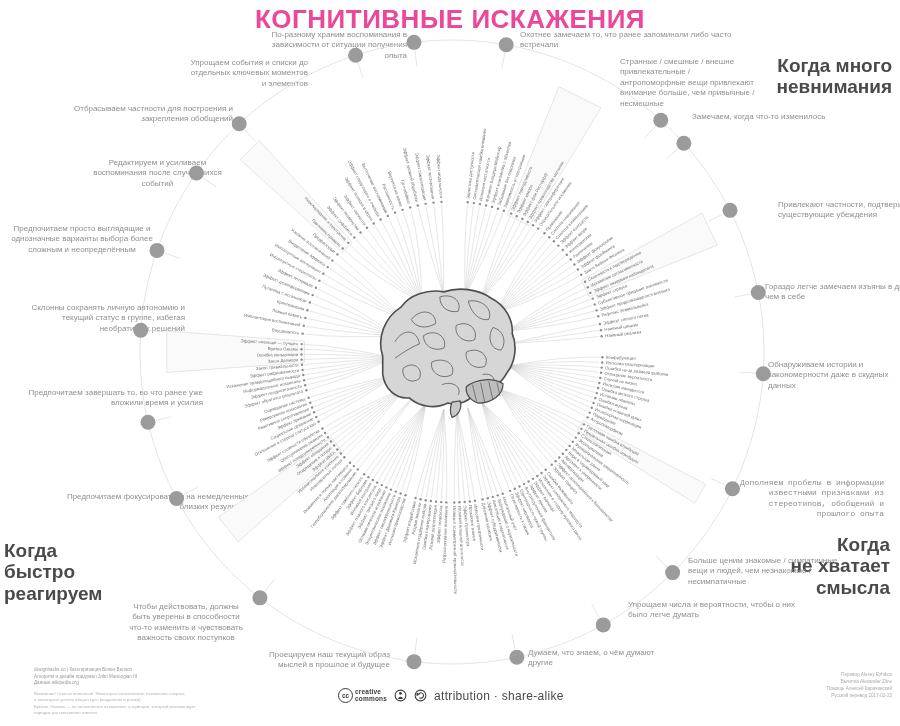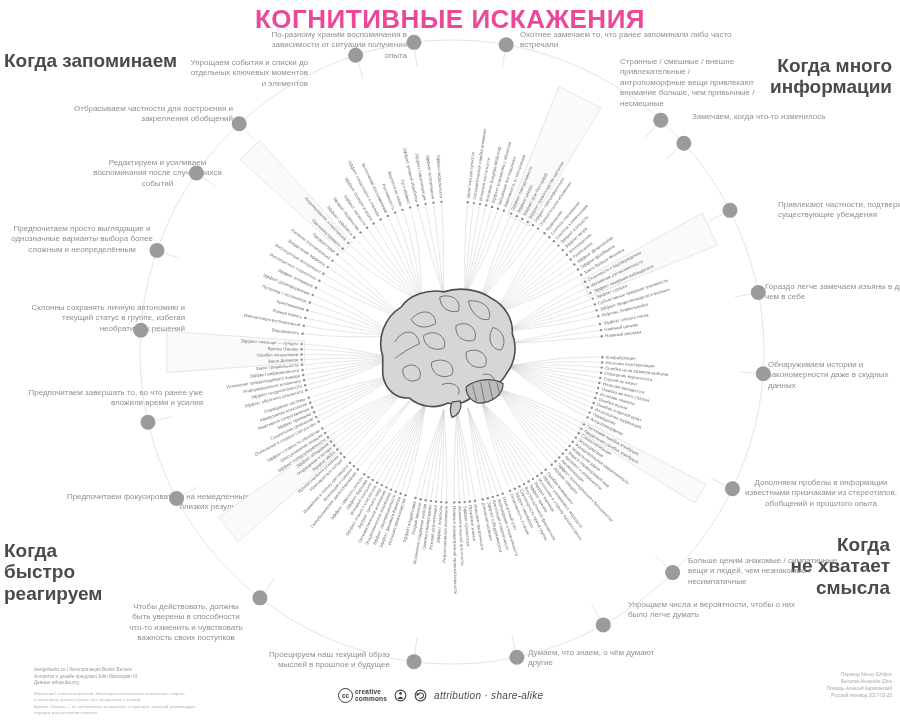--- a/index.html
+++ b/index.html
@@ -14,34 +14,33 @@
   #footer-left .cred{color:#9a9a9a;}
   #footer-left .disc{margin-top:4px;color:#b3b3b3;font-size:4.4px;}
   #footer-right{position:absolute;right:8px;top:672px;text-align:right;
        font-size:4.6px;color:#a9a9a9;line-height:1.5;}
   #license{position:absolute;left:338px;top:688px;display:flex;align-items:center;gap:7px;}
   #cc-wordmark{display:flex;align-items:center;gap:2px;color:#3c3c3c;}
   #cc-wordmark .cc-circle{width:13px;height:13px;border:1.3px solid #3c3c3c;border-radius:50%;
        display:flex;align-items:center;justify-content:center;font-size:6.5px;font-weight:bold;}
   #cc-wordmark .cc-words{font-size:6.5px;font-weight:bold;line-height:.95;letter-spacing:.2px;}
   .lic-icon{width:13px;height:13px;}
-  #license-text{font-size:10px;color:#4a4a4a;letter-spacing:.3px;font-style:italic;}
+  #license-text{font-size:12px;color:#4a4a4a;letter-spacing:.3px;}
 </style>
 </head>
 <body>
 
 <div id="page-title">КОГНИТИВНЫЕ ИСКАЖЕНИЯ</div>
 
 <div id="headings">
     <div class="corner-heading" style="left: 4px; top: 50px; text-align: left;">
-      <div>Когда запоминаем</div>
     </div>
     <div class="corner-heading" style="right: 8px; top: 55px; text-align: right;">
       <div>Когда много</div>
-      <div>информации</div>
+      <div>невнимания</div>
     </div>
     <div class="corner-heading" style="right: 10px; top: 534px; text-align: right;">
       <div>Когда</div>
       <div>не хватает</div>
       <div>смысла</div>
     </div>
     <div class="corner-heading" style="left: 4px; top: 540px; text-align: left;">
       <div>Когда</div>
       <div>быстро</div>
       <div>реагируем</div>
@@ -49,21 +48,21 @@
   </div>
 <div id="annotations">
     <div class="annotation" style="left: 190px; top: 58px; width: 118px; text-align: right;">Упрощаем события и списки до отдельных ключевых моментов и элементов</div>
     <div class="annotation" style="left: 262px; top: 30px; width: 145px; text-align: right;">По-разному храним воспоминания в зависимости от ситуации получения опыта</div>
     <div class="annotation" style="left: 520px; top: 30px; width: 215px; text-align: left;">Охотнее замечаем то, что ранее запоминали либо часто встречали</div>
     <div class="annotation" style="left: 620px; top: 57px; width: 138px; text-align: left;">Странные / смешные / внешне привлекательные / антропоморфные вещи привлекают внимание больше, чем привычные / несмешные</div>
     <div class="annotation" style="left: 668px; top: 112px; width: 220px; text-align: left; padding-left: 24px;">Замечаем, когда что-то изменилось</div>
     <div class="annotation" style="left: 738px; top: 200px; width: 160px; text-align: left; margin-left: 40px;">Привлекают частности, подтверждающие существующие убеждения</div>
     <div class="annotation" style="left: 765px; top: 282px; width: 160px; text-align: left;">Гораздо легче замечаем изъяны в других, чем в себе</div>
     <div class="annotation" style="left: 768px; top: 360px; width: 135px; text-align: left;">Обнаруживаем истории и закономерности даже в скудных данных</div>
-    <div class="annotation" style="left: 742px; top: 478px; width: 158px; text-align: center;">Дополняем пробелы в информации известными признаками из стереотипов, обобщений и прошлого опыта</div>
+    <div class="annotation" style="left: 726px; top: 478px; width: 158px; text-align: right; font-family: Liberation Mono, monospace;">Дополняем пробелы в информации известными признаками из стереотипов, обобщений и прошлого опыта</div>
     <div class="annotation" style="left: 688px; top: 556px; width: 150px; text-align: left;">Больше ценим знакомые / симпатичные вещи и людей, чем незнакомые / несимпатичные</div>
     <div class="annotation" style="left: 628px; top: 600px; width: 180px; text-align: left;">Упрощаем числа и вероятности, чтобы о них было легче думать</div>
     <div class="annotation" style="left: 528px; top: 648px; width: 150px; text-align: left;">Думаем, что знаем, о чём думают другие</div>
     <div class="annotation" style="left: 262px; top: 650px; width: 128px; text-align: right;">Проецируем наш текущий образ мыслей в прошлое и будущее</div>
     <div class="annotation" style="left: 128px; top: 586px; width: 116px; text-align: center; margin-top: 16px;">Чтобы действовать, должны быть уверены в способности что-то изменить и чувствовать важность своих поступков</div>
     <div class="annotation" style="left: 55px; top: 492px; width: 200px; text-align: right;">Предпочитаем фокусироваться на немедленных и близких результатах</div>
     <div class="annotation" style="left: 28px; top: 388px; width: 175px; text-align: right;">Предпочитаем завершать то, во что ранее уже вложили время и усилия</div>
     <div class="annotation" style="left: 20px; top: 303px; width: 165px; text-align: right;">Склонны сохранять личную автономию и текущий статус в группе, избегая необратимых решений</div>
     <div class="annotation" style="left: 8px; top: 224px; width: 148px; text-align: center;">Предпочитаем просто выглядящие и однозначные варианты выбора более сложным и неопределённым</div>
     <div class="annotation" style="left: 48px; top: 158px; width: 135px; text-align: center; margin-left: 42px;">Редактируем и усиливаем воспоминания после случившихся событий</div>

